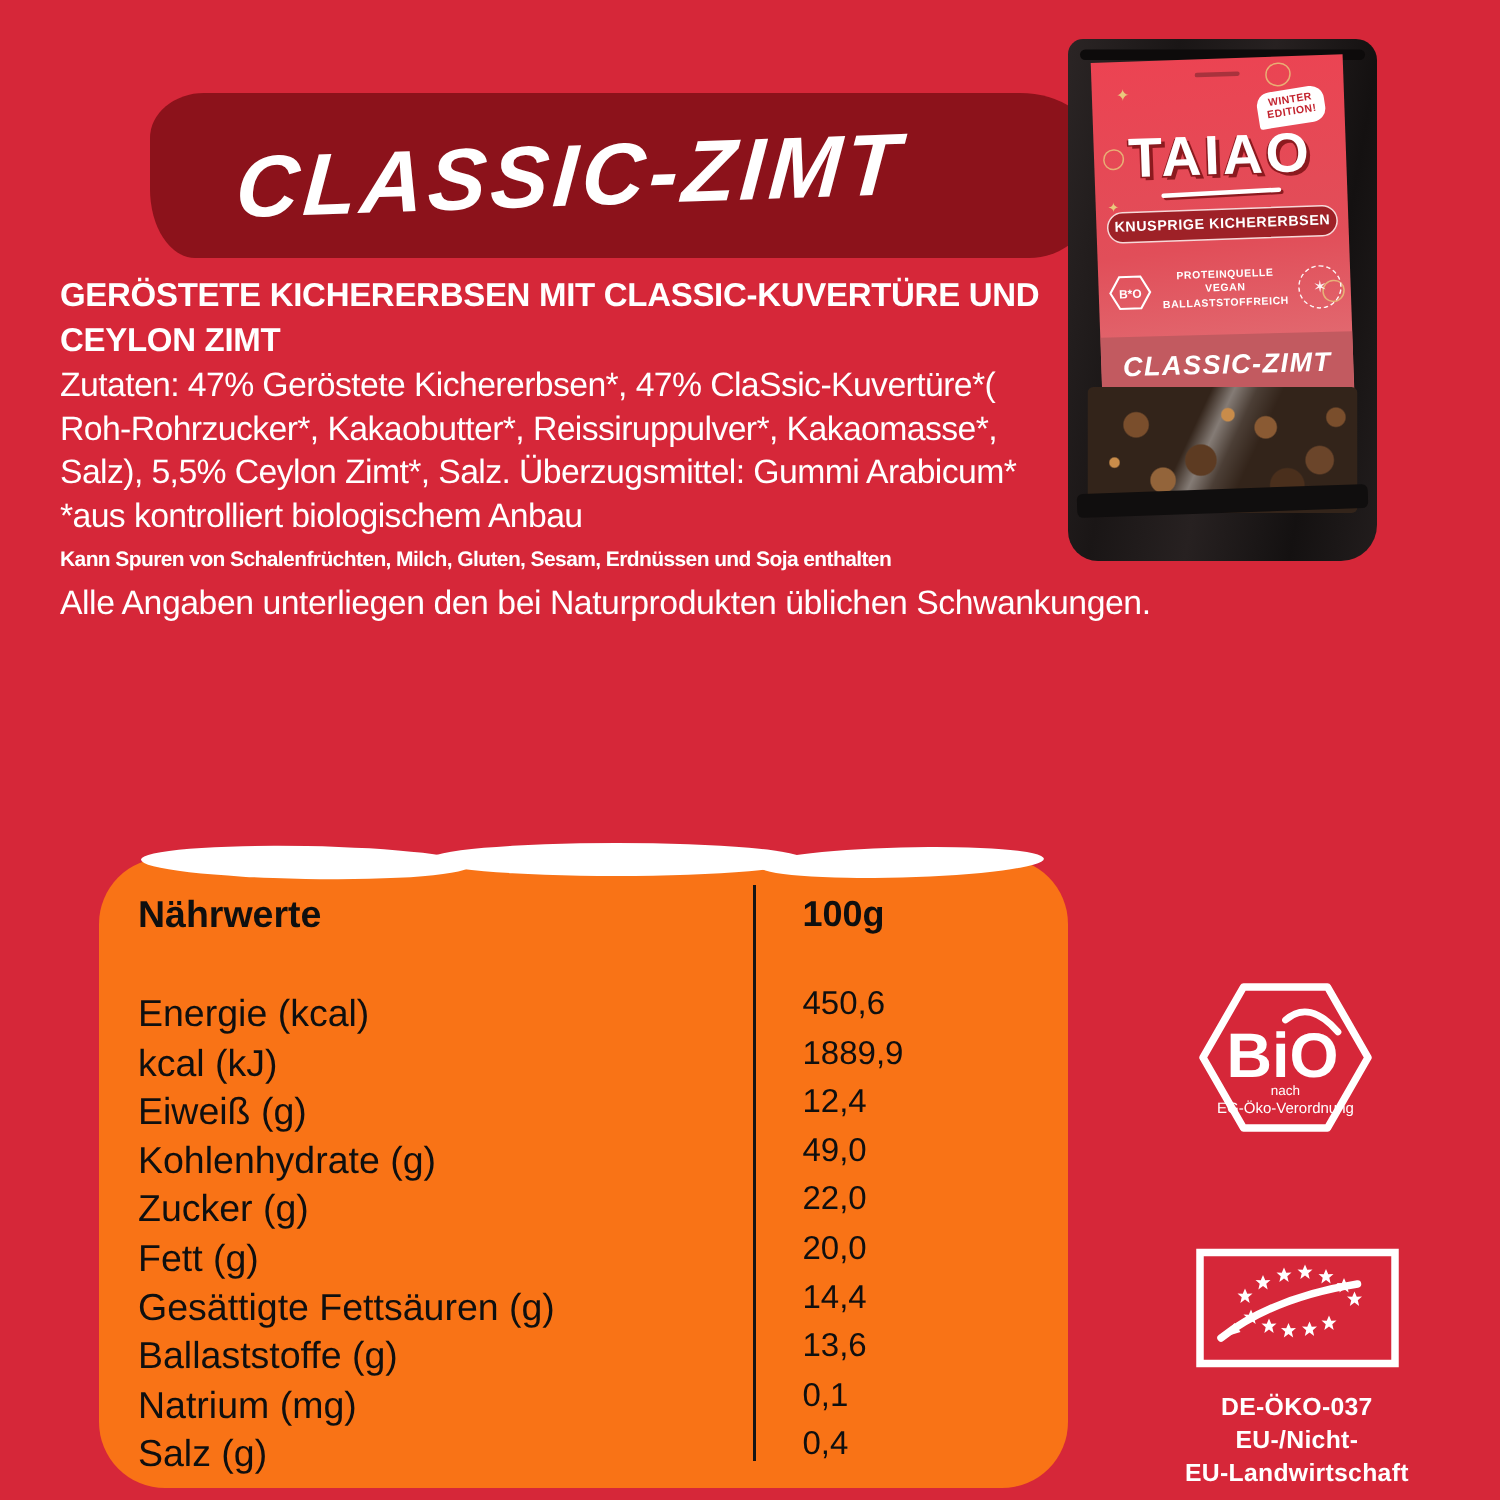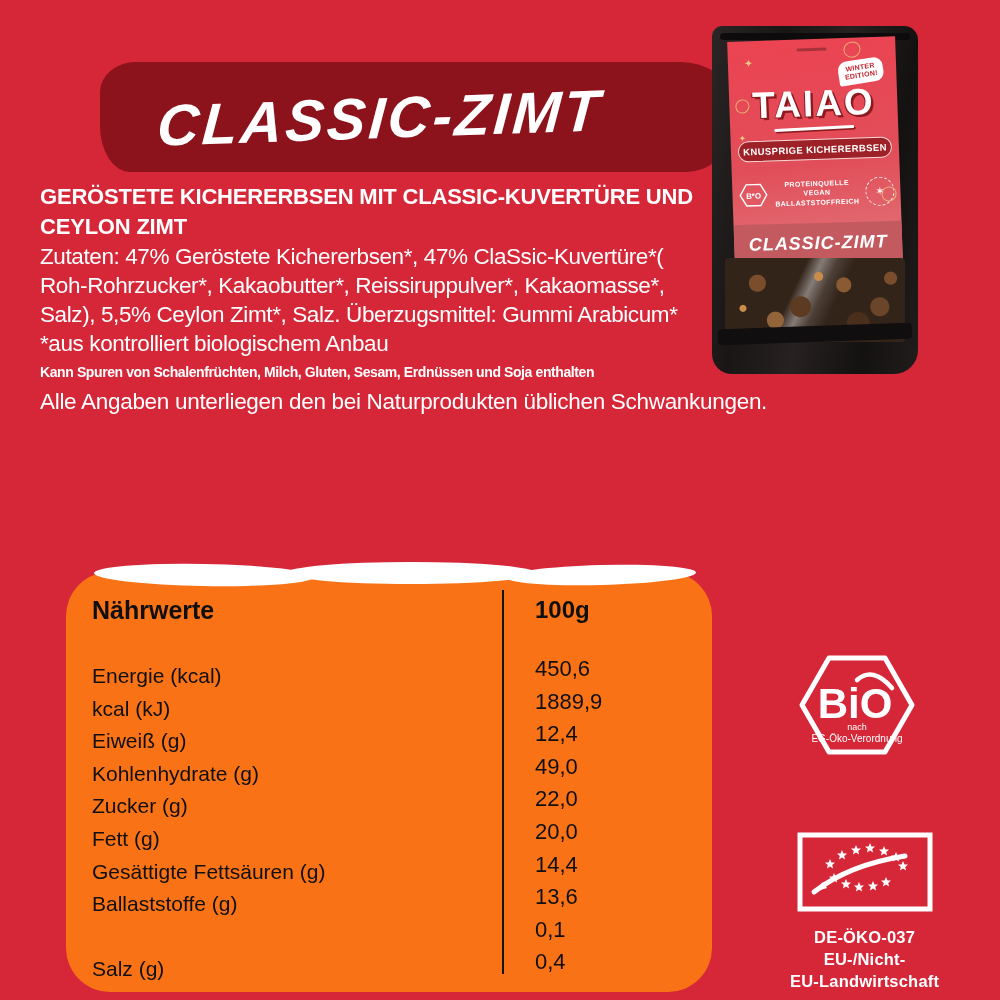--- a/index.html
+++ b/index.html
@@ -112,21 +112,21 @@
   .bump{position:absolute;background:#FFFFFF;border-radius:50%;}
   .b1{top:-8px;left:28px;width:220px;height:22px;transform:rotate(1deg);}
   .b2{top:-10px;left:220px;width:250px;height:22px;}
   .b3{top:-7px;left:440px;width:190px;height:20px;transform:rotate(-1.5deg);}
   .divider{position:absolute;left:436px;top:18px;height:384px;width:2px;background:#151515;}
   .n-header{position:absolute;top:24px;left:26px;right:0;height:32px;color:#0f0f0f;}
   .n-header .n-label{font-size:25px;font-weight:bold;}
   .n-header .n-amount{position:absolute;left:443px;top:0;font-size:24px;font-weight:bold;}
   .n-rows{position:absolute;top:88px;left:26px;right:0;color:#0f0f0f;}
   .n-row{position:relative;height:32.6px;line-height:32.6px;}
-  .n-row .n-label{font-size:21px;}
+  .n-row .n-label{font-size:25px;}
   .n-row .n-value{position:absolute;left:443px;top:-7px;font-size:22px;}
   
   .bio-seal{position:absolute;left:797px;top:648px;width:120px;height:114px;z-index:2;}
   .eu-cert{position:absolute;left:790px;top:832px;z-index:2;text-align:center;}
   .eu-text{margin-top:10px;color:#FFFFFF;font-size:16.5px;line-height:22px;font-weight:bold;letter-spacing:.2px;}
 </style>
 </head>
 <body>
 
 <div class="banner">
@@ -234,20 +234,21 @@
         <span class="n-label">Gesättigte Fettsäuren (g)</span>
         <span class="n-value">14,4</span>
       </div>
 
       <div class="n-row">
         <span class="n-label">Ballaststoffe (g)</span>
         <span class="n-value">13,6</span>
       </div>
 
       <div class="n-row">
+        <span class="n-label">Natrium (mg)</span>
         <span class="n-value">0,1</span>
       </div>
 
       <div class="n-row">
         <span class="n-label">Salz (g)</span>
         <span class="n-value">0,4</span>
       </div>
     </div>
 </div>
 

